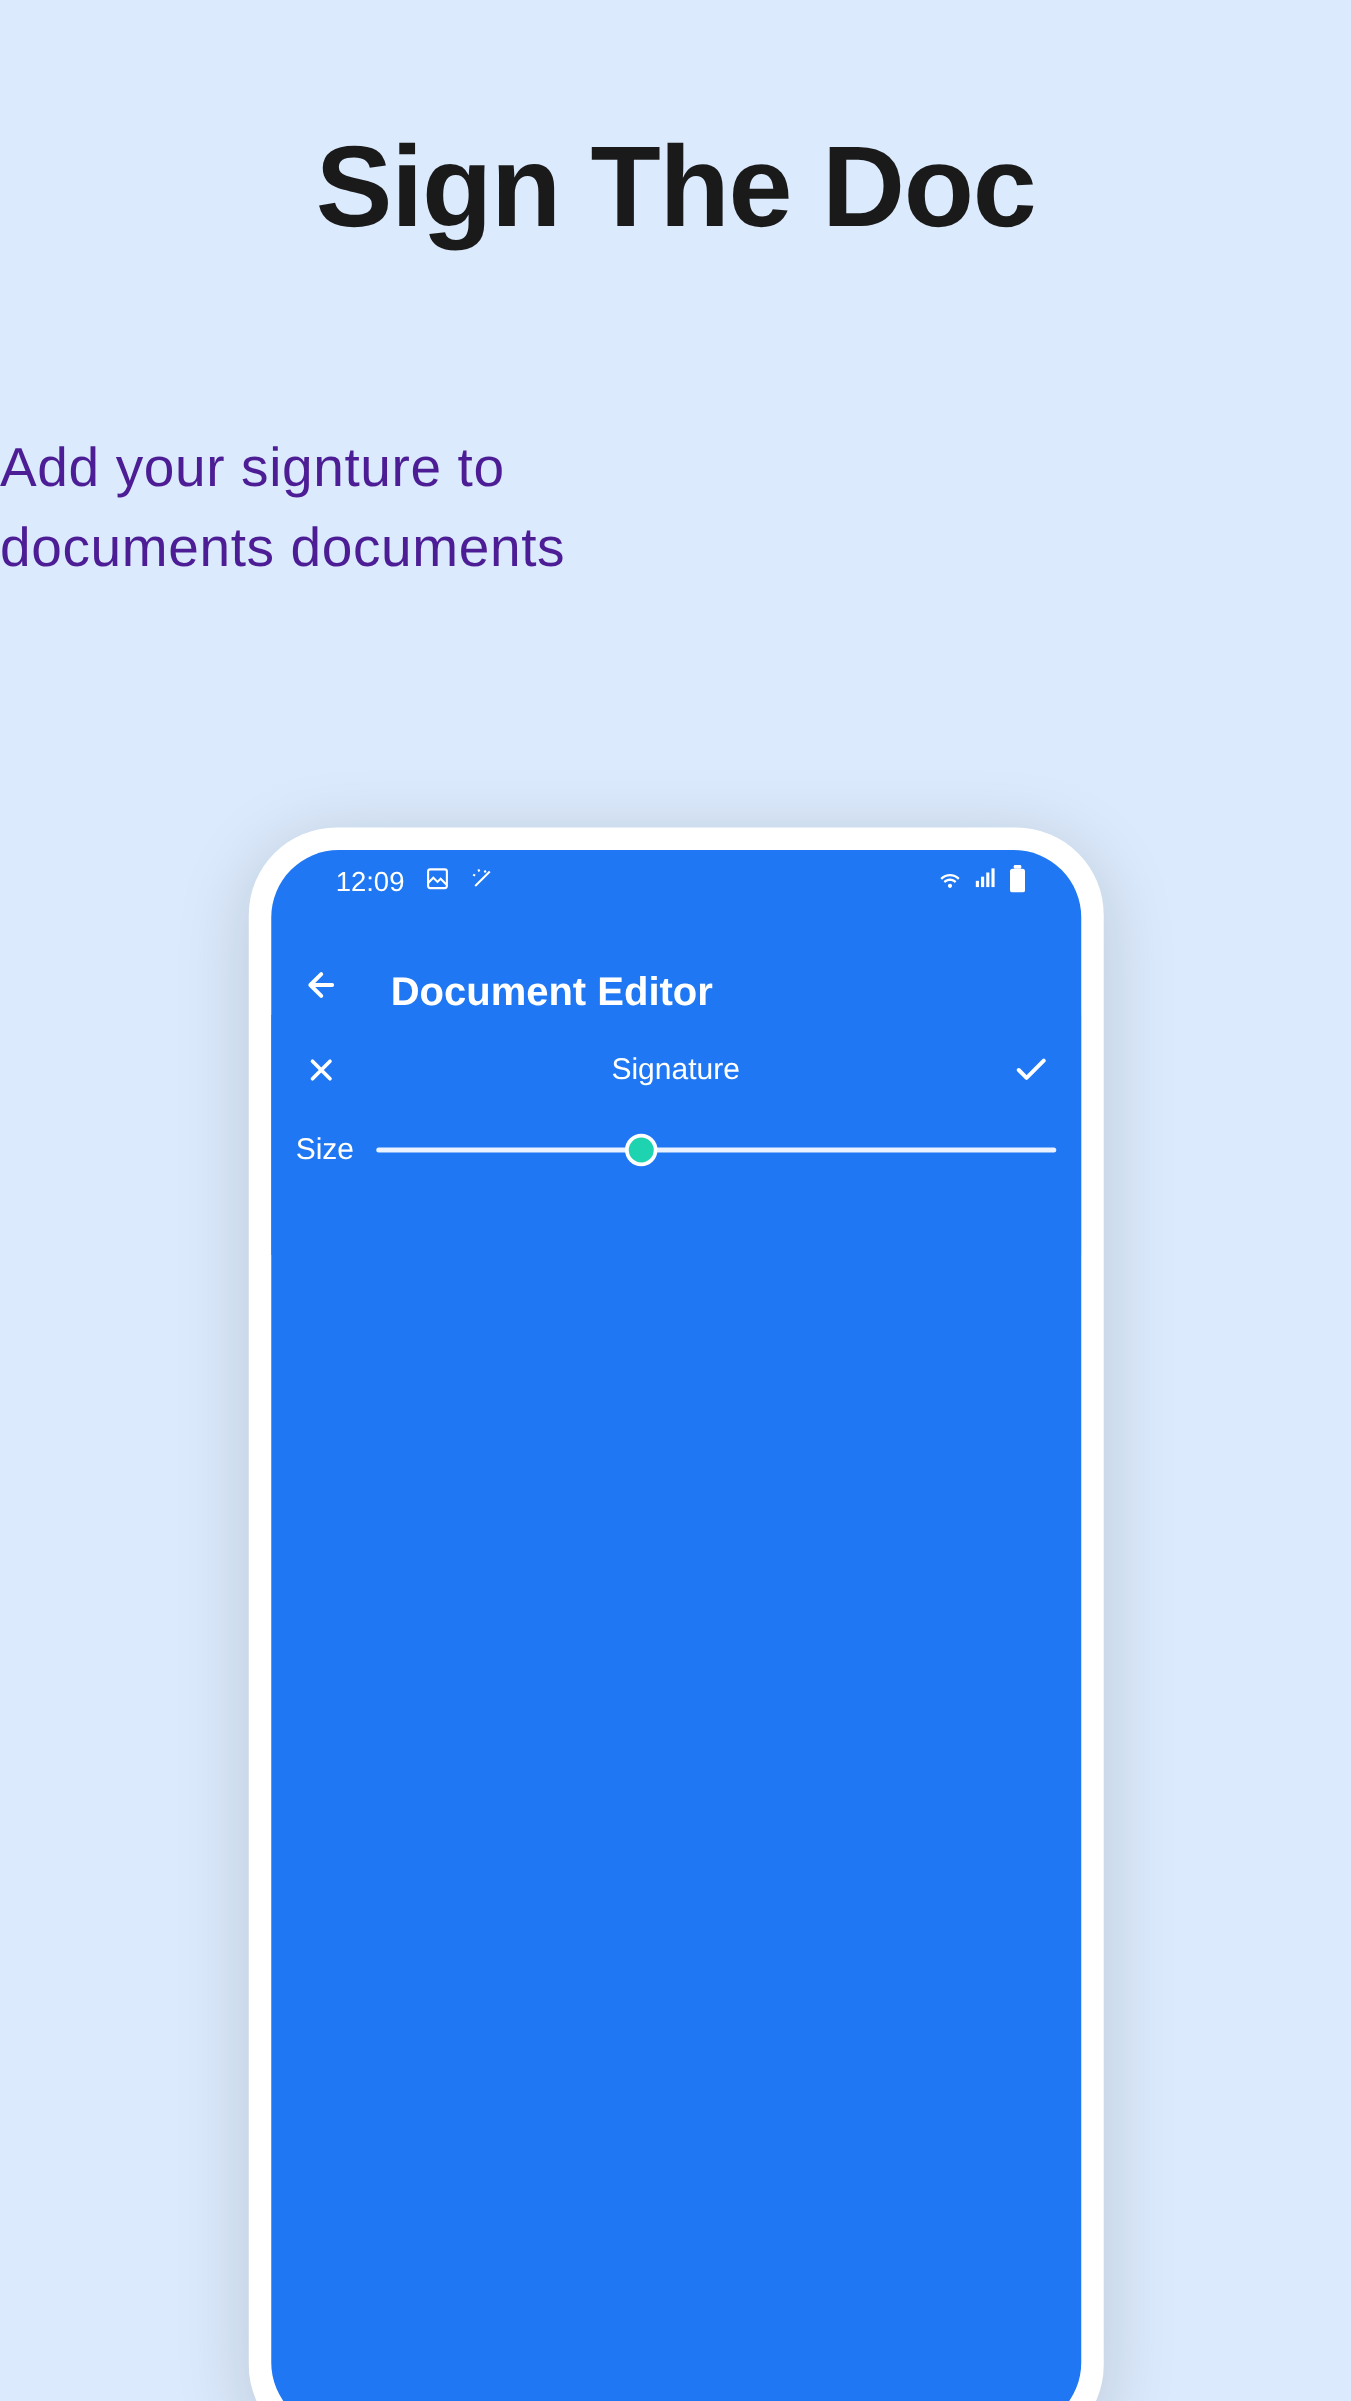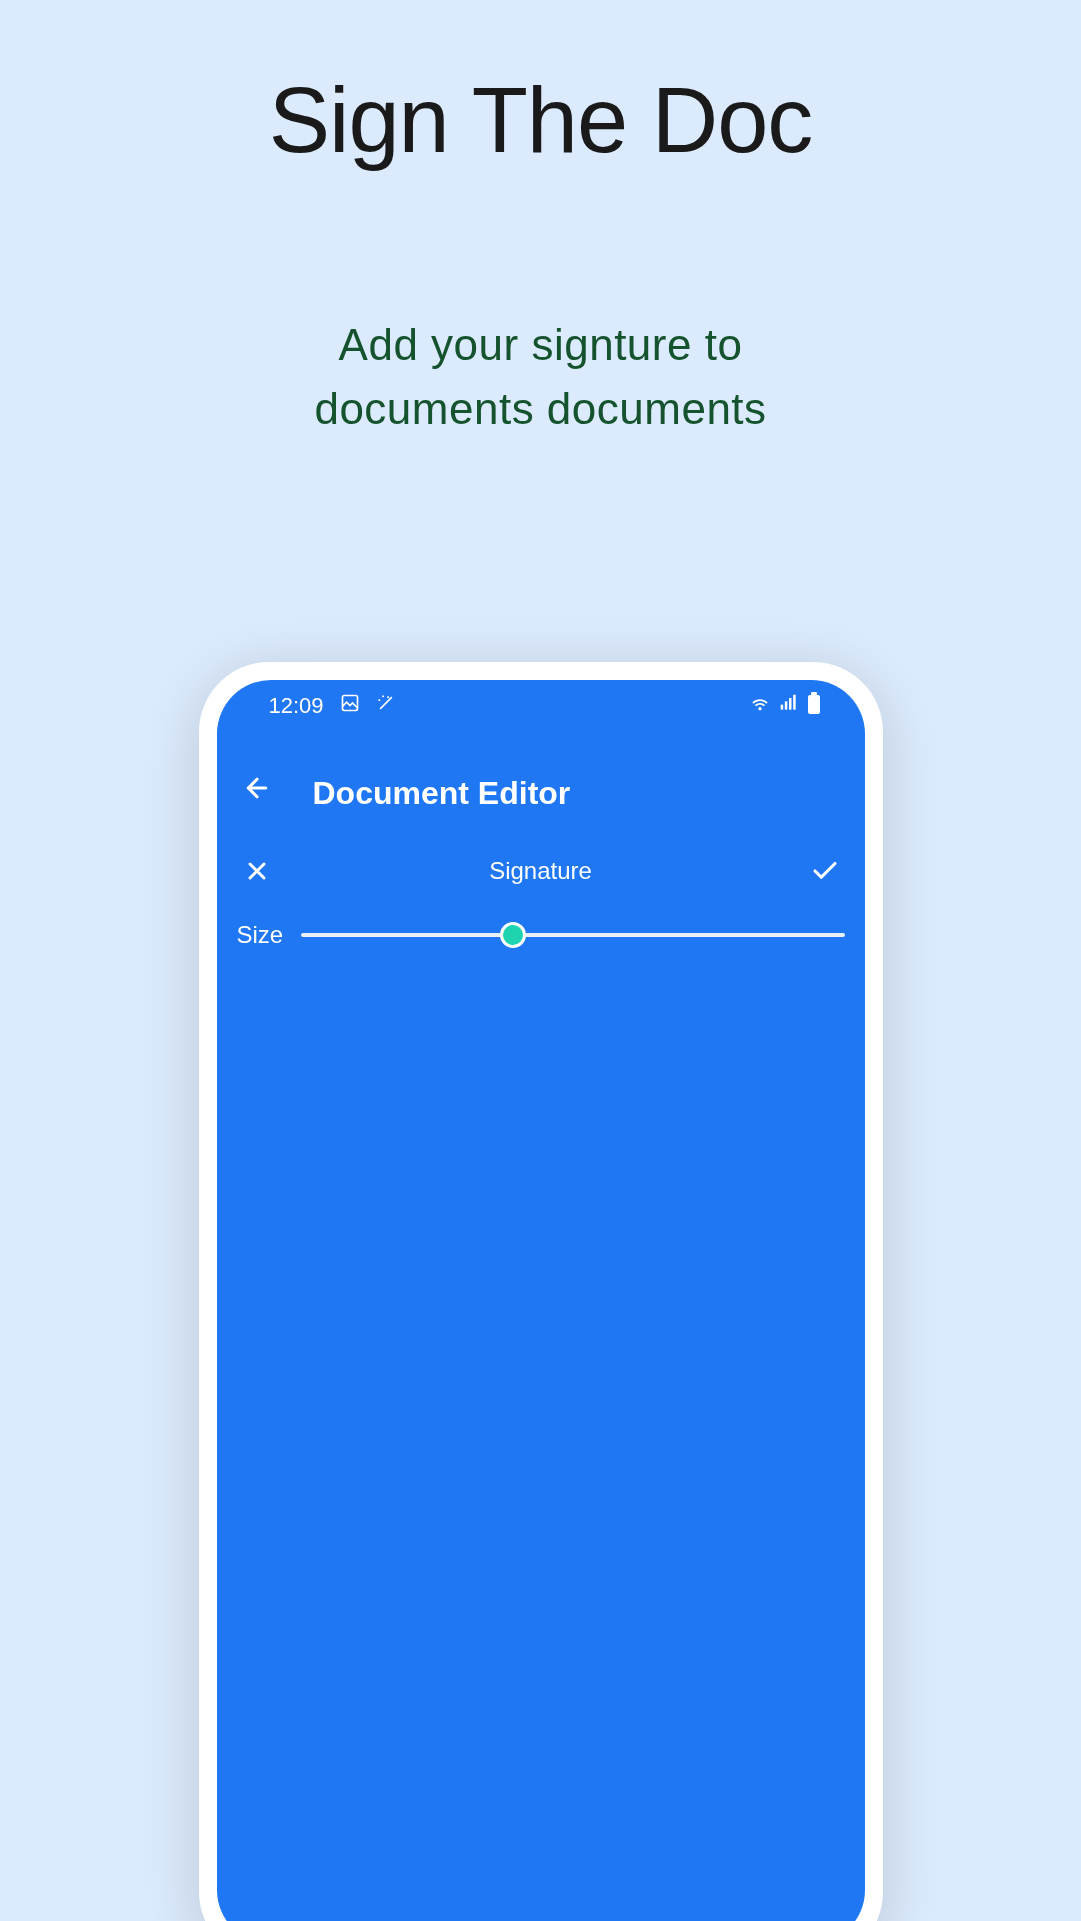--- a/index.html
+++ b/index.html
@@ -7,30 +7,30 @@
       width: 1081px;
       height: 1921px;
       background: #dbeafc;
       font-family: -apple-system, BlinkMacSystemFont, 'Segoe UI', sans-serif;
       overflow: hidden;
       position: relative;
     }
     .promo-title {
       text-align: center;
       font-size: 92px;
-      font-weight: 400;
+      font-weight: 700;
       color: #1a1a1a;
-      padding-top: 68px;
+      padding-top: 98px;
       letter-spacing: -1px;
     }
     .promo-subtitle {
-      text-align: center;
+      text-align: left;
       font-size: 44px;
       font-weight: 300;
-      color: #14532d;
+      color: #4c1d95;
       padding-top: 140px;
       line-height: 1.45;
       letter-spacing: 0.5px;
     }
     .phone {
       position: absolute;
       left: 50%;
       transform: translateX(-50%);
       top: 662px;
       width: 684px;
@@ -108,21 +108,20 @@
     .bottom-panel {
       background: #1f77f3;
       padding: 24px 20px 40px 20px;
       color: #fff;
     }
     .panel-header {
       display: flex;
       align-items: center;
       justify-content: space-between;
       margin-bottom: 30px;
-      margin-top: 15px;
     }
     .panel-title { font-size: 24px; font-weight: 400; }
     .icon-btn { width: 40px; height: 40px; display: flex; align-items: center; justify-content: center; }
     .control-row {
       display: flex;
       align-items: center;
       margin-bottom: 30px;
     }
     .control-label { font-size: 24px; width: 64px; }
     .slider-track {

